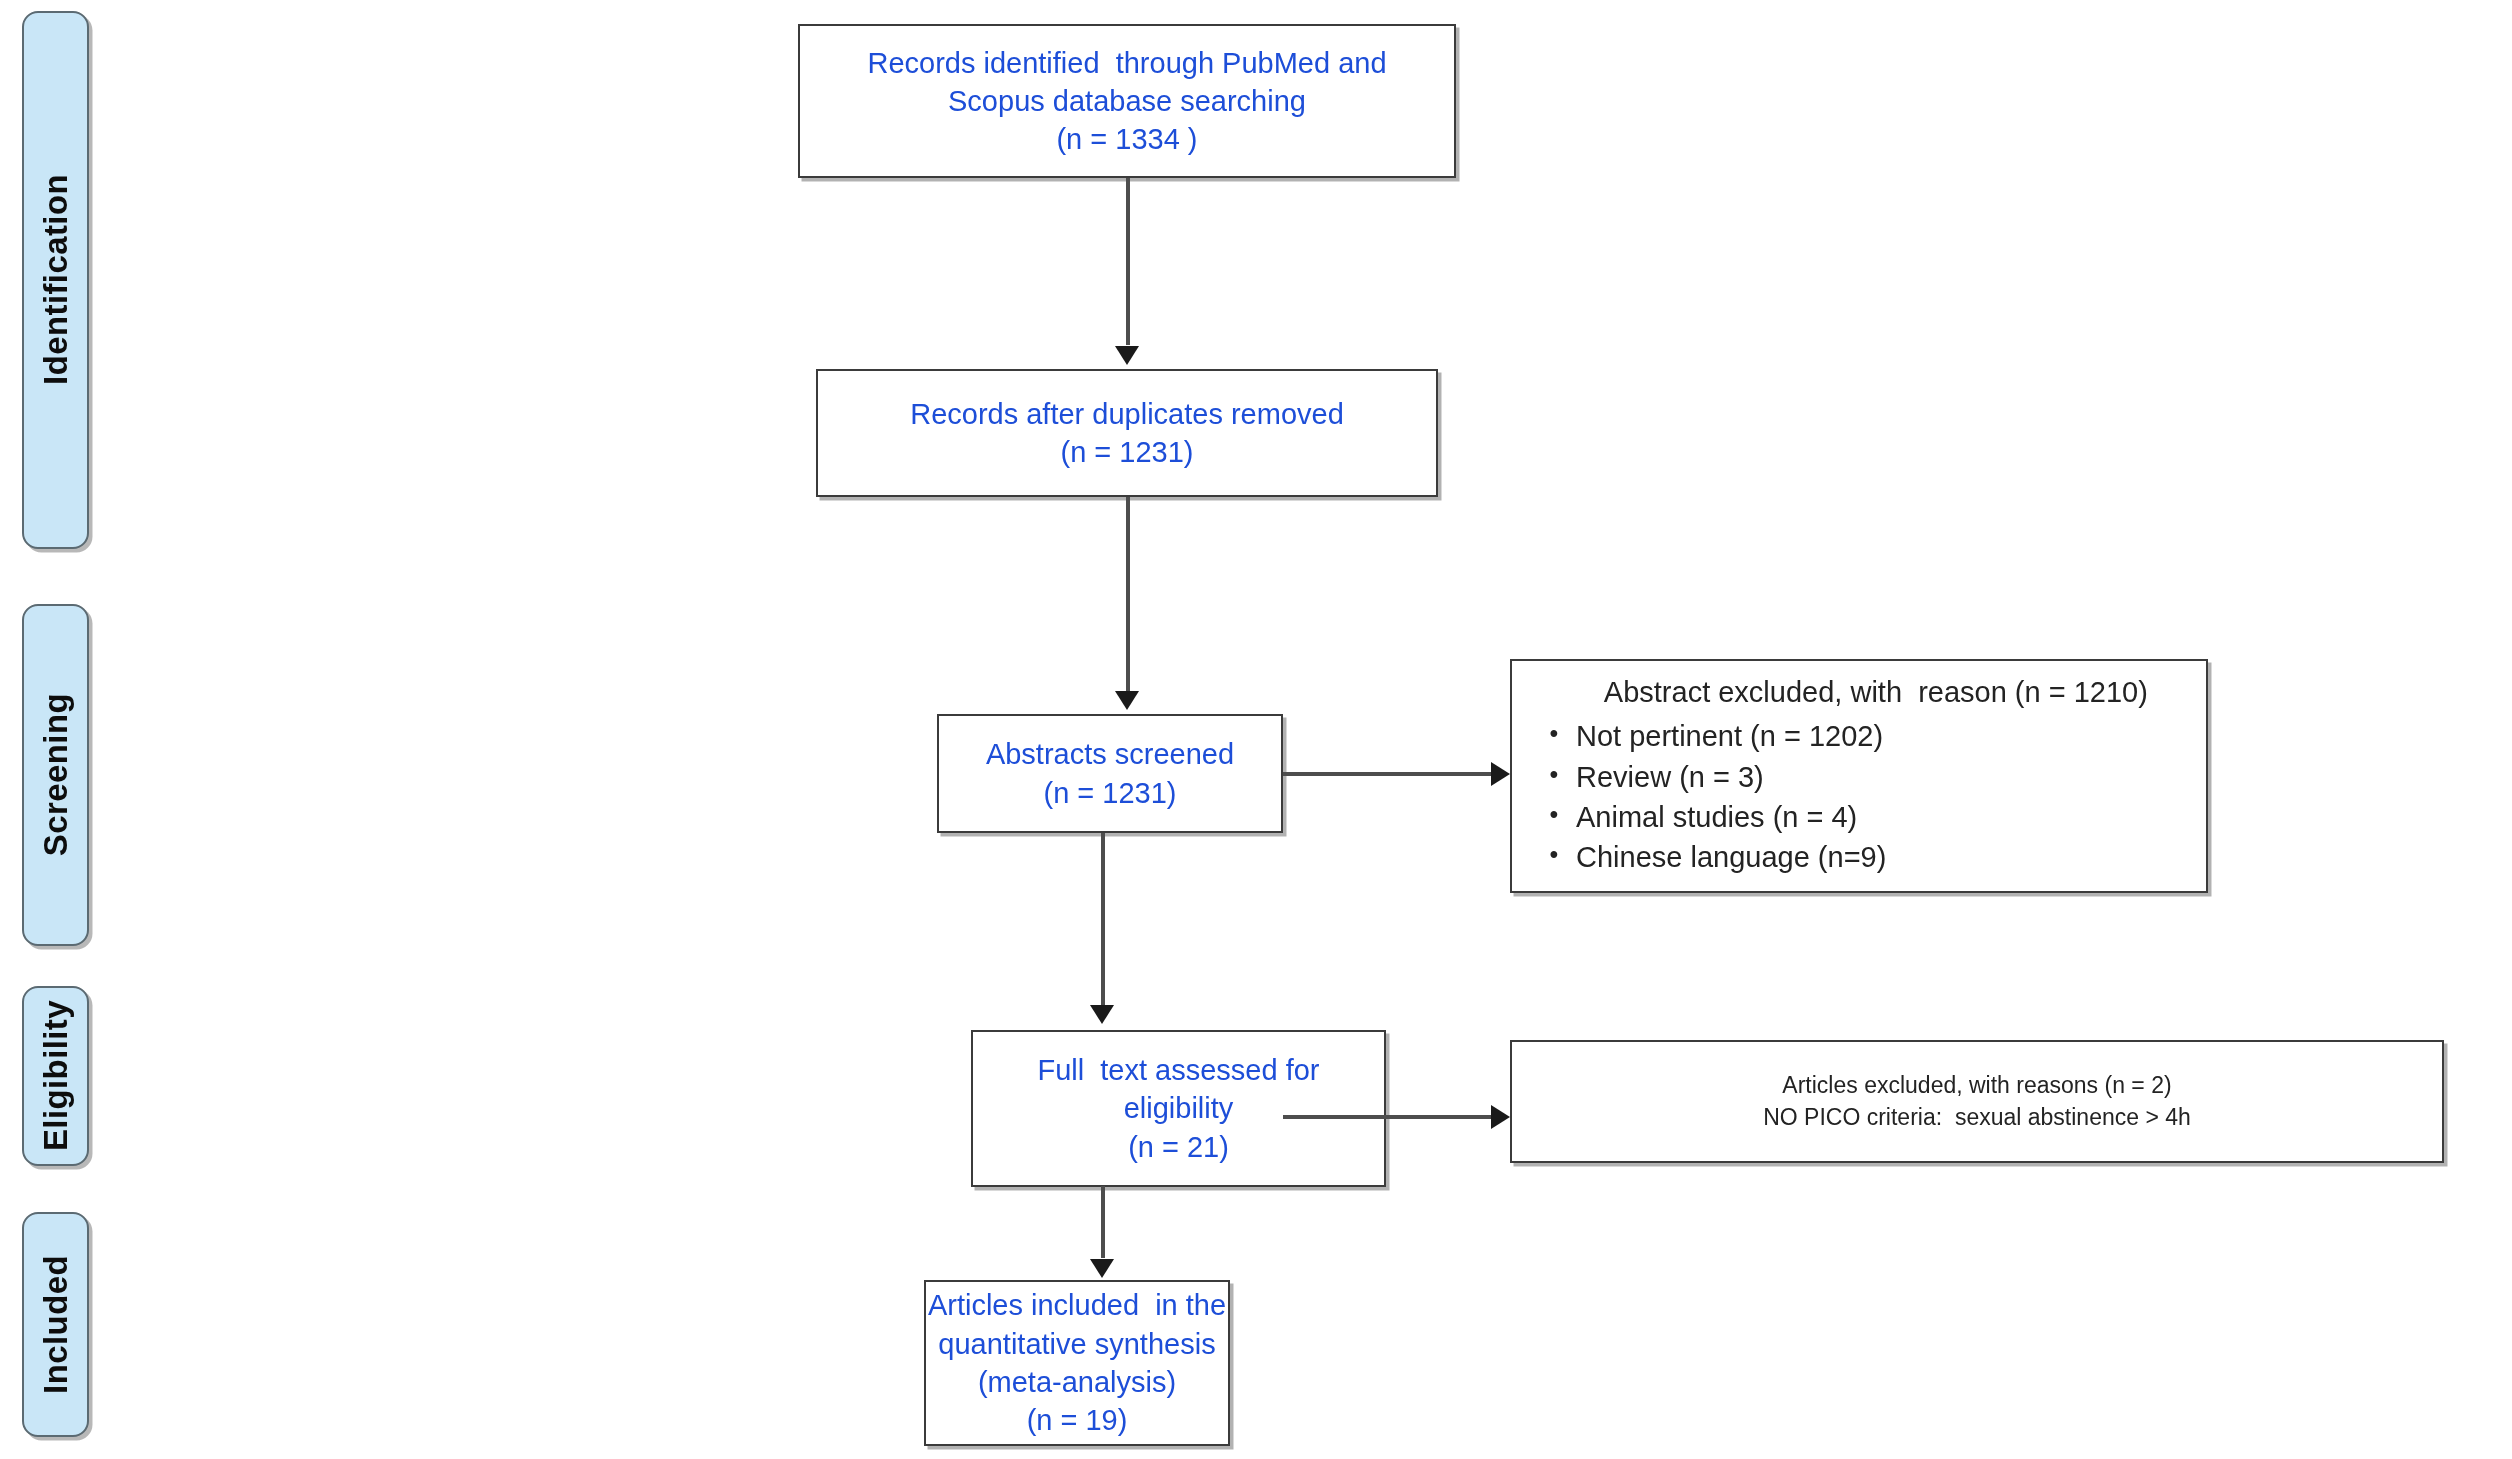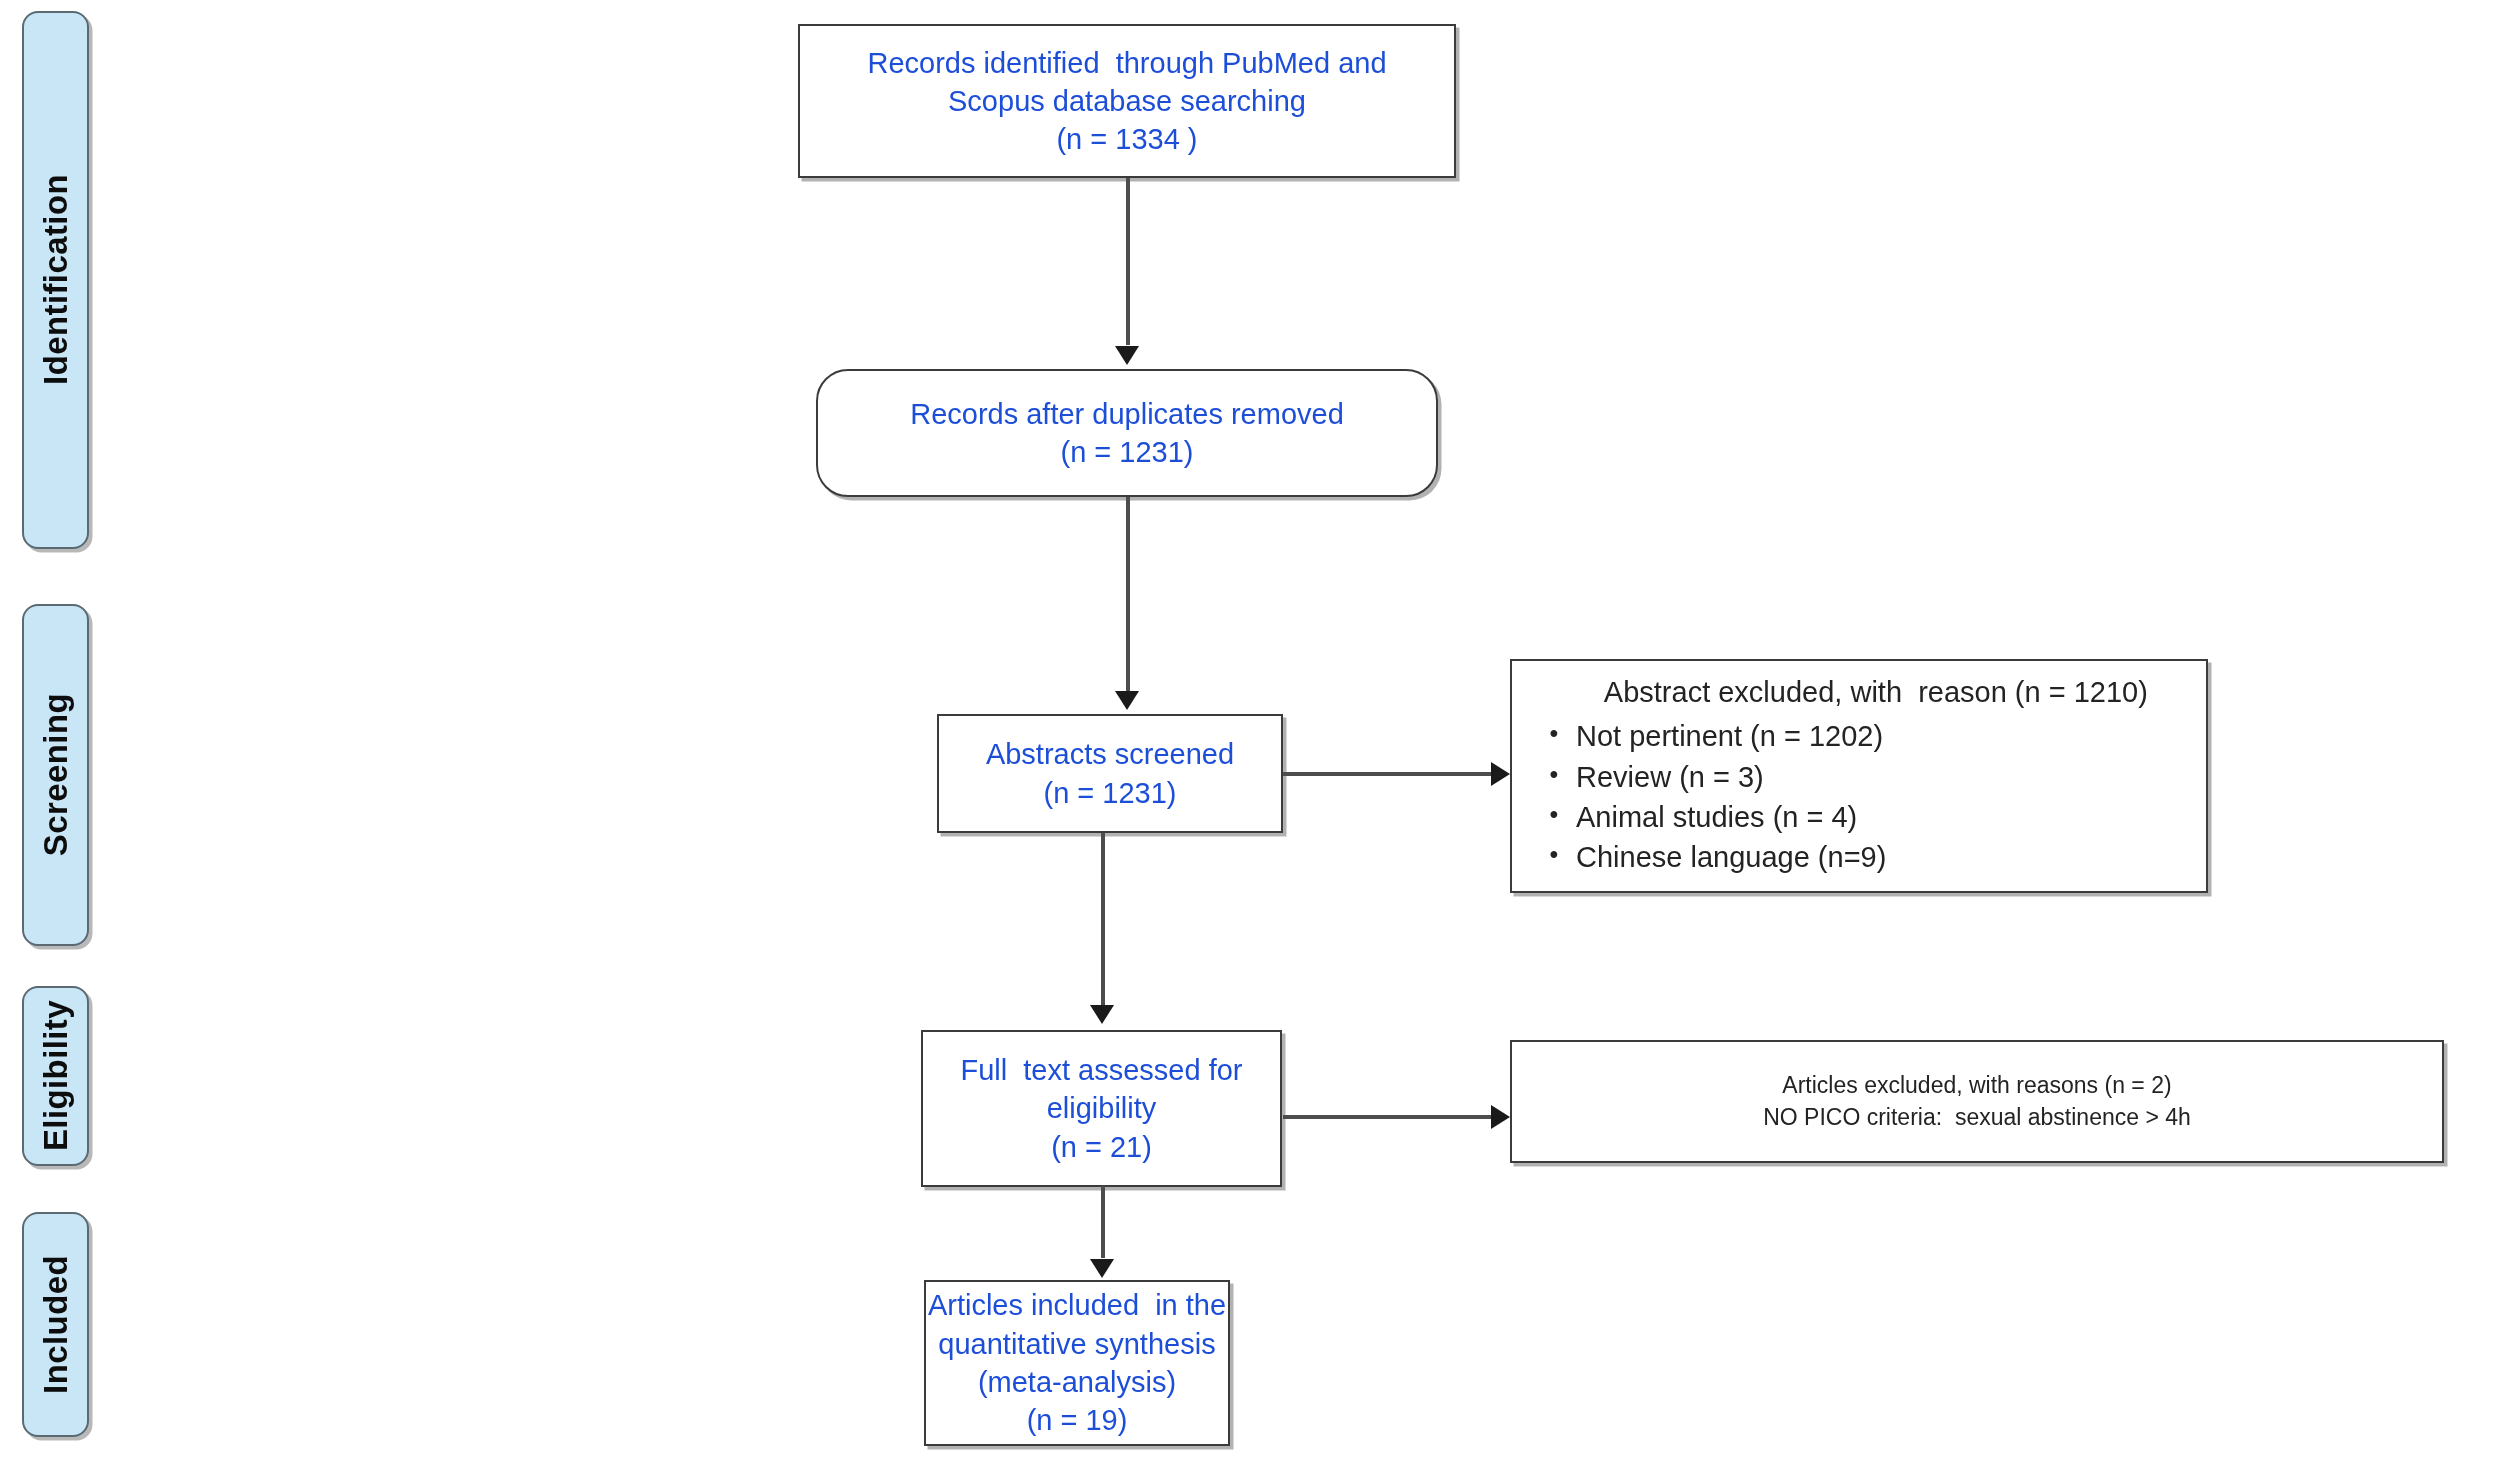--- a/index.html
+++ b/index.html
@@ -172,21 +172,21 @@
 
   <div class="flow-box" style="left:798px; top:24px; width:658px; height:154px;">
     <span class="line">Records identified  through PubMed and</span>
     <span class="line">Scopus database searching</span>
     <span class="line">(n = 1334 )</span>
   </div>
 
   <div class="vline" style="left:1126px; top:178px; height:167px;"></div>
   <div class="arrow-down" style="left:1115px; top:346px;"></div>
 
-  <div class="flow-box" style="left:816px; top:369px; width:622px; height:128px;border-radius:32px;">
+  <div class="flow-box" style="left:816px; top:369px; width:622px; height:128px;">
     <span class="line">Records after duplicates removed</span>
     <span class="line">(n = 1231)</span>
   </div>
 
   <div class="vline" style="left:1126px; top:497px; height:194px;"></div>
   <div class="arrow-down" style="left:1115px; top:691px;"></div>
 
   <div class="flow-box" style="left:937px; top:714px; width:346px; height:119px;">
     <span class="line">Abstracts screened</span>
     <span class="line">(n = 1231)</span>
@@ -201,21 +201,21 @@
       <li>Not pertinent (n = 1202)</li>
       <li>Review (n = 3)</li>
       <li>Animal studies (n = 4)</li>
       <li>Chinese language (n=9)</li>
     </ul>
   </div>
 
   <div class="vline" style="left:1101px; top:833px; height:172px;"></div>
   <div class="arrow-down" style="left:1090px; top:1005px;"></div>
 
-  <div class="flow-box" style="left:921px; top:1030px; width:361px; height:157px;">
+  <div class="flow-box" style="left:971px; top:1030px; width:415px; height:157px;">
     <span class="line">Full  text assessed for</span>
     <span class="line">eligibility</span>
     <span class="line">(n = 21)</span>
   </div>
 
   <div class="hline" style="left:1283px; top:1115px; width:210px;"></div>
   <div class="arrow-right" style="left:1491px; top:1105px;"></div>
 
   <div class="excl-box-plain" style="left:1510px; top:1040px; width:934px; height:123px;">
     <span class="line">Articles excluded, with reasons (n = 2)</span>

